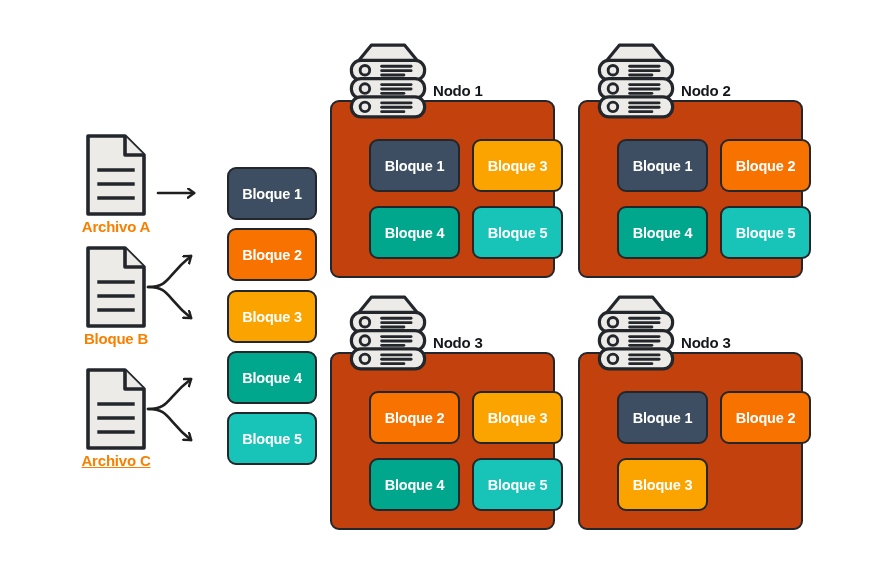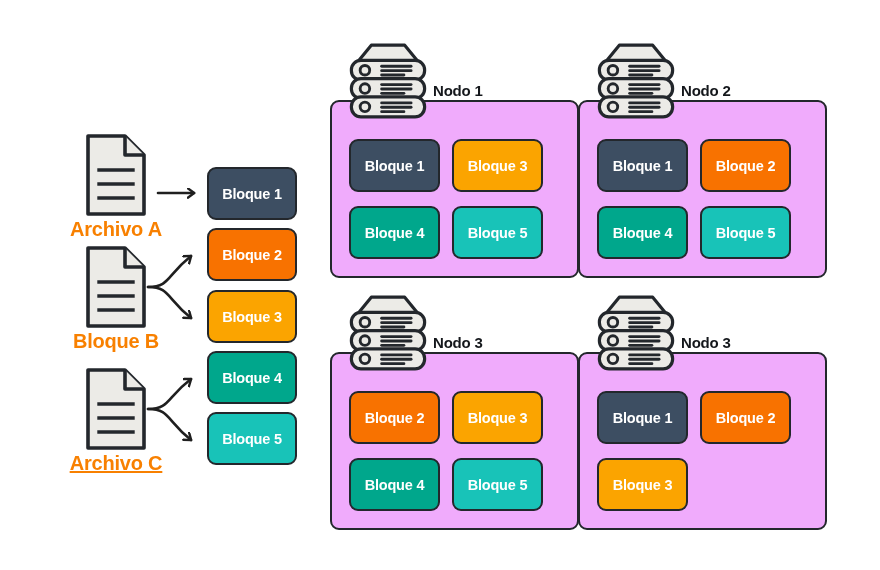--- a/index.html
+++ b/index.html
@@ -5,34 +5,34 @@
   html,body { margin:0; padding:0; background:#ffffff; }
   .canvas {
     position:relative; width:880px; height:570px; background:#ffffff;
     font-family:"Liberation Sans", sans-serif; overflow:hidden;
   }
   
   .file-group { position:absolute; width:120px; }
   .file-svg { position:absolute; left:0; top:0; }
   .file-label {
     position:absolute; left:-20px; width:104px; text-align:center;
-    font-size:20px; font-weight:bold; letter-spacing:-0.2px;
+    font-size:15px; font-weight:bold; letter-spacing:-0.2px;
   }
   
   .chip {
     position:absolute; box-sizing:border-box;
     border:2.5px solid #23272C; border-radius:9px;
     display:flex; align-items:center; justify-content:center;
-    color:#ffffff; font-size:14.5px; font-weight:bold; letter-spacing:-0.2px;
+    color:#ffffff; font-size:14.5px; font-weight:bold; letter-spacing:-0.2px;margin-left:20px;
   }
   .mid-chip { left:207px; width:90px; height:53px; }
   
   .node {
-    position:absolute; width:249px; height:178px; box-sizing:border-box;
-    background:#f0abfc; border:2.5px solid #23272C; border-radius:9px;
+    position:absolute; width:225px; height:178px; box-sizing:border-box;
+    background:#c2410c; border:2.5px solid #23272C; border-radius:9px;
   }
   .node-label {
     position:absolute; left:101px; top:-20px;
     font-size:15px; font-weight:bold; color:#14171B; letter-spacing:-0.2px;
   }
   .server-svg { position:absolute; left:16px; top:-60px; }
   .node-chip { width:91px; height:53px; }
   .slot0 { left:17px;  top:37px;  }
   .slot1 { left:120px; top:37px;  }
   .slot2 { left:17px;  top:104px; }

